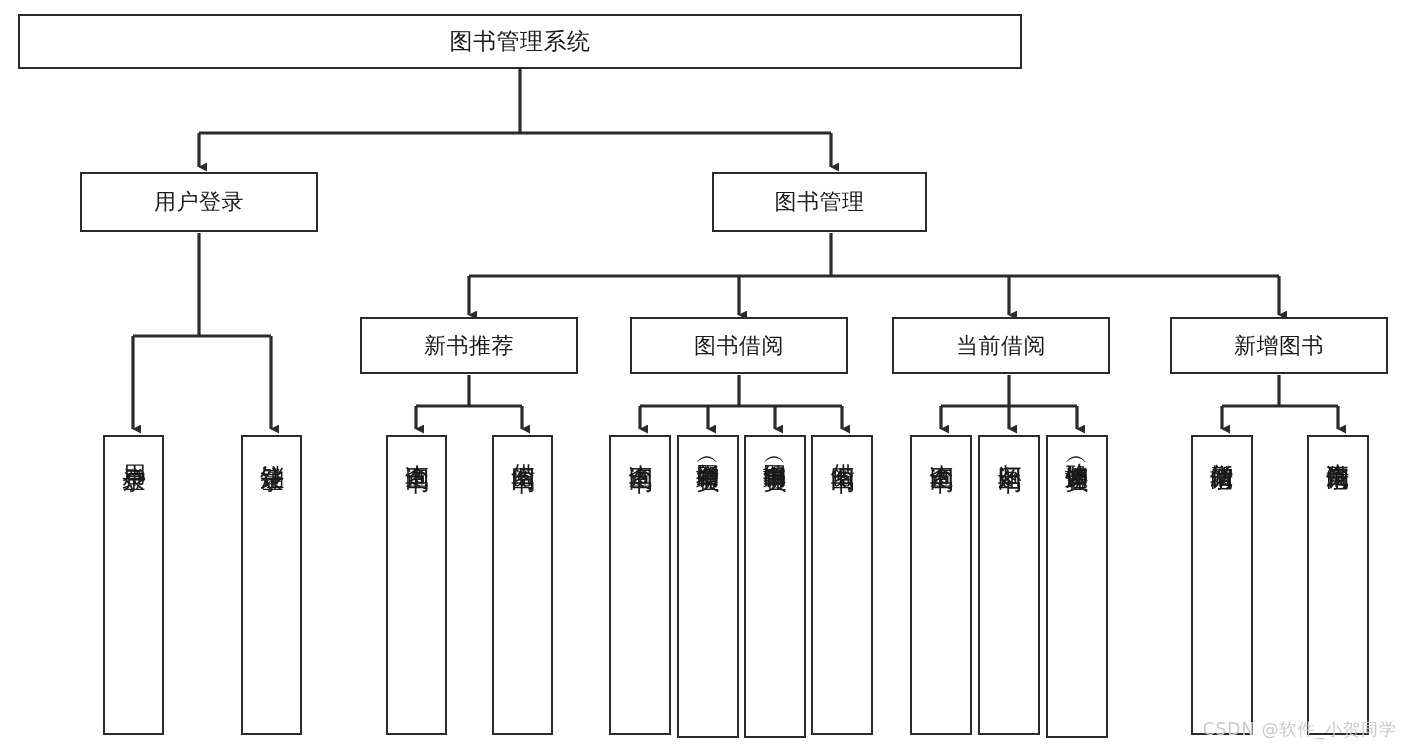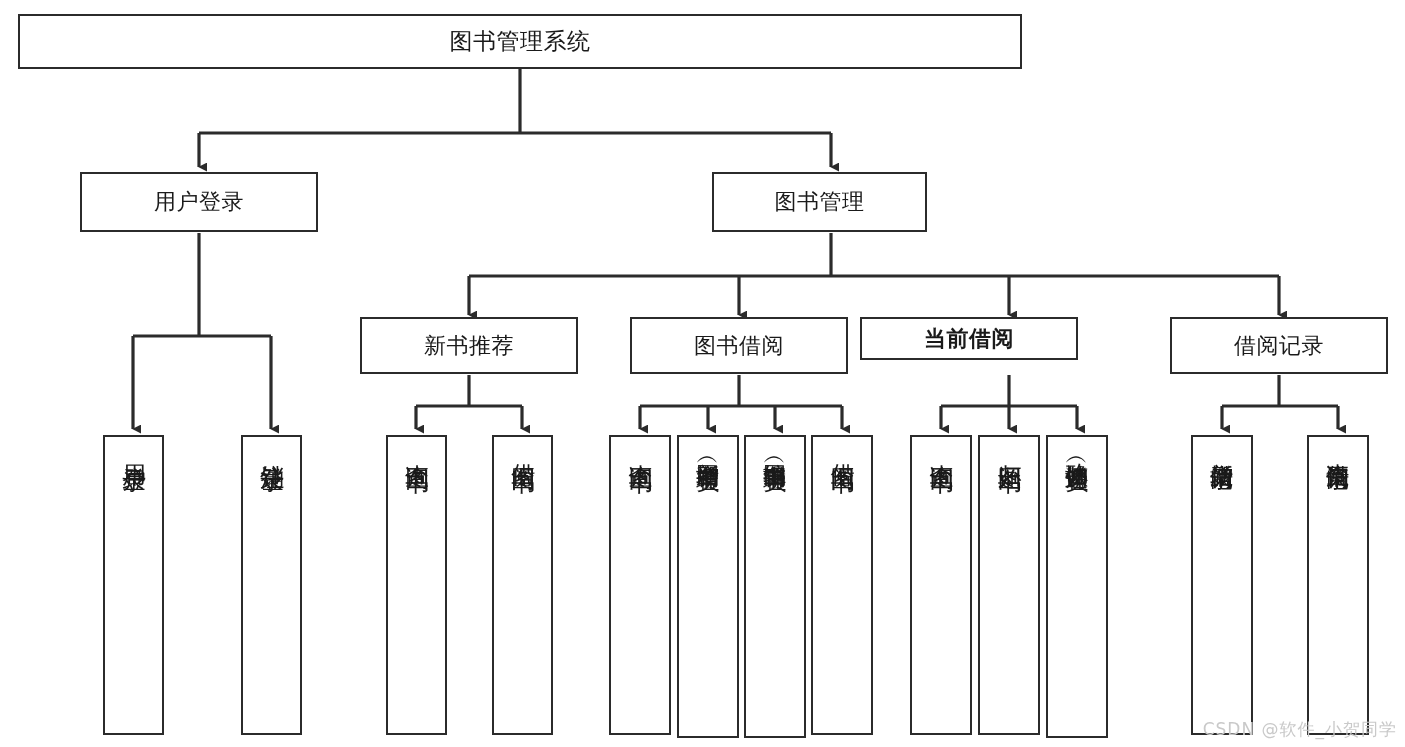--- a/index.html
+++ b/index.html
@@ -148,25 +148,25 @@
   <div class="node-box node-h" style="left:712px; top:172px; width:215px; height:60px;">
     <span class="node-label">图书管理</span>
   </div>
 
   <div class="node-box node-h" style="left:360px; top:317px; width:218px; height:57px;">
     <span class="node-label">新书推荐</span>
   </div>
   <div class="node-box node-h" style="left:630px; top:317px; width:218px; height:57px;">
     <span class="node-label">图书借阅</span>
   </div>
-  <div class="node-box node-h" style="left:860px; top:317px; width:218px; height:43px;font-weight:bold;">
+  <div class="node-box node-h" style="left:892px; top:317px; width:218px; height:57px;">
     <span class="node-label">当前借阅</span>
   </div>
   <div class="node-box node-h" style="left:1170px; top:317px; width:218px; height:57px;">
-    <span class="node-label">借阅记录</span>
+    <span class="node-label">新增图书</span>
   </div>
 
   <div class="node-box node-v" style="left:103px; top:435px; width:61px; height:300px;">
     <span class="node-label">用户登录</span>
   </div>
   <div class="node-box node-v" style="left:241px; top:435px; width:61px; height:300px;">
     <span class="node-label">注销登录</span>
   </div>
 
   <div class="node-box node-v" style="left:386px; top:435px; width:61px; height:300px;">

